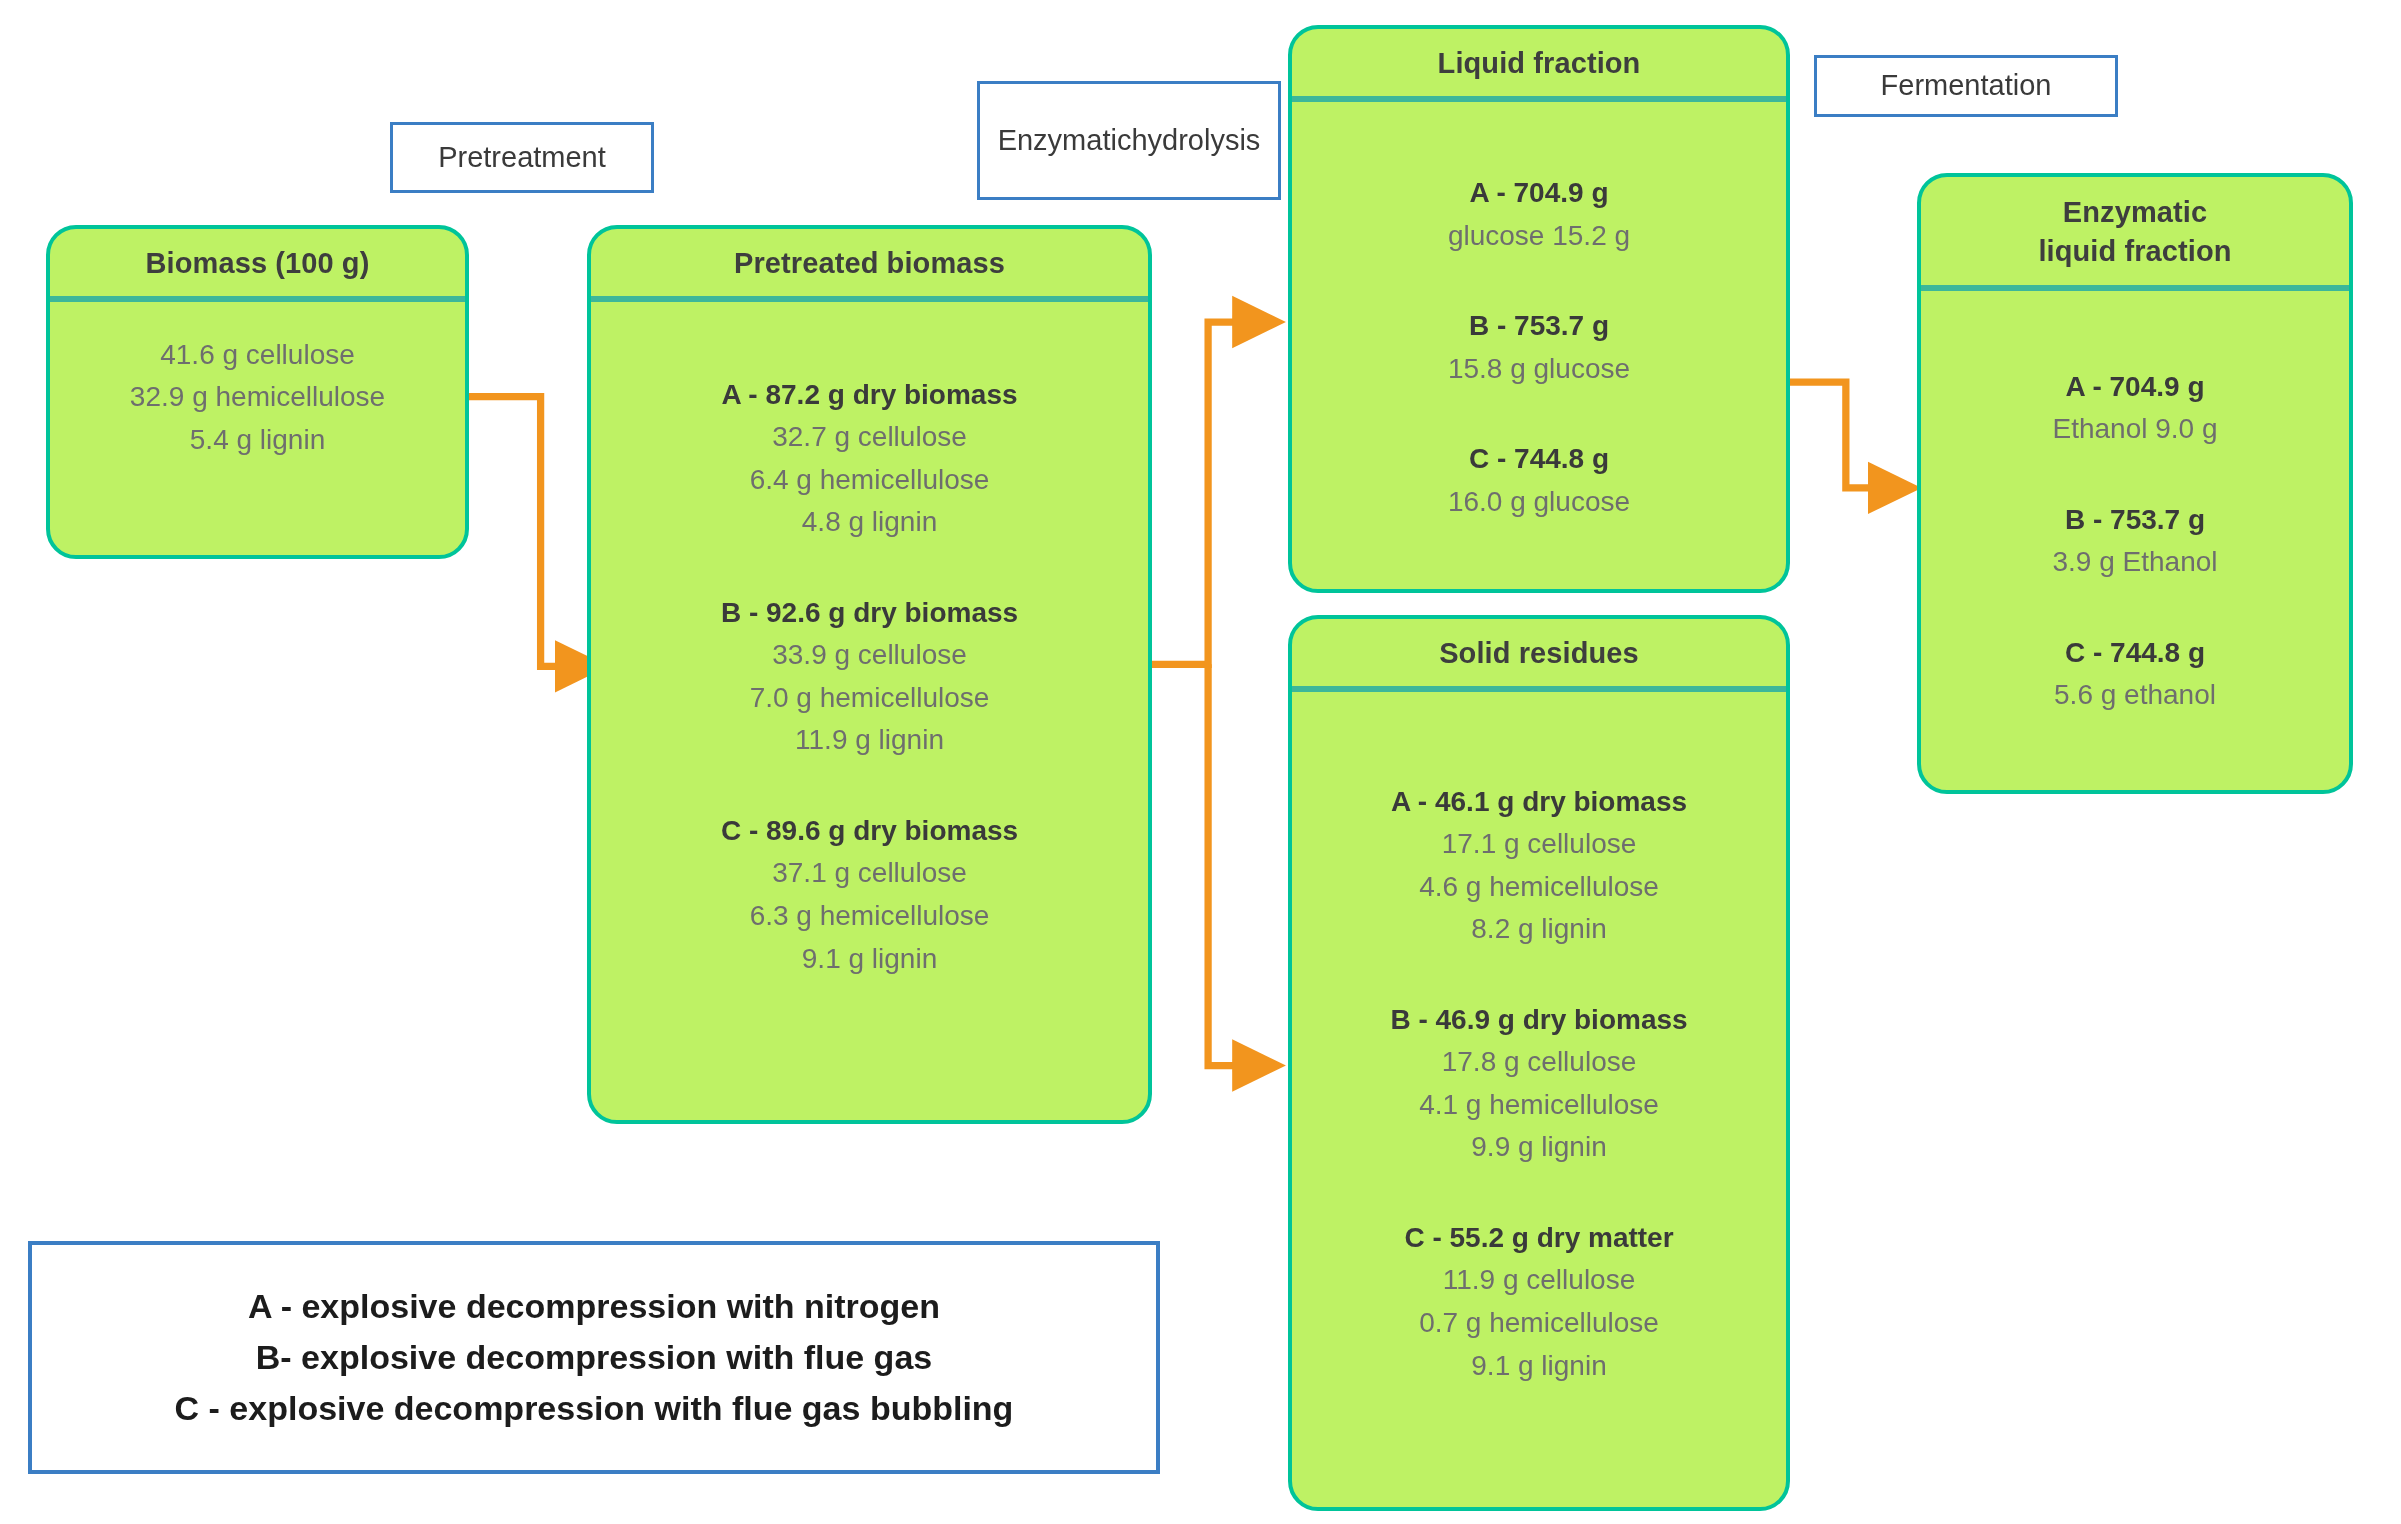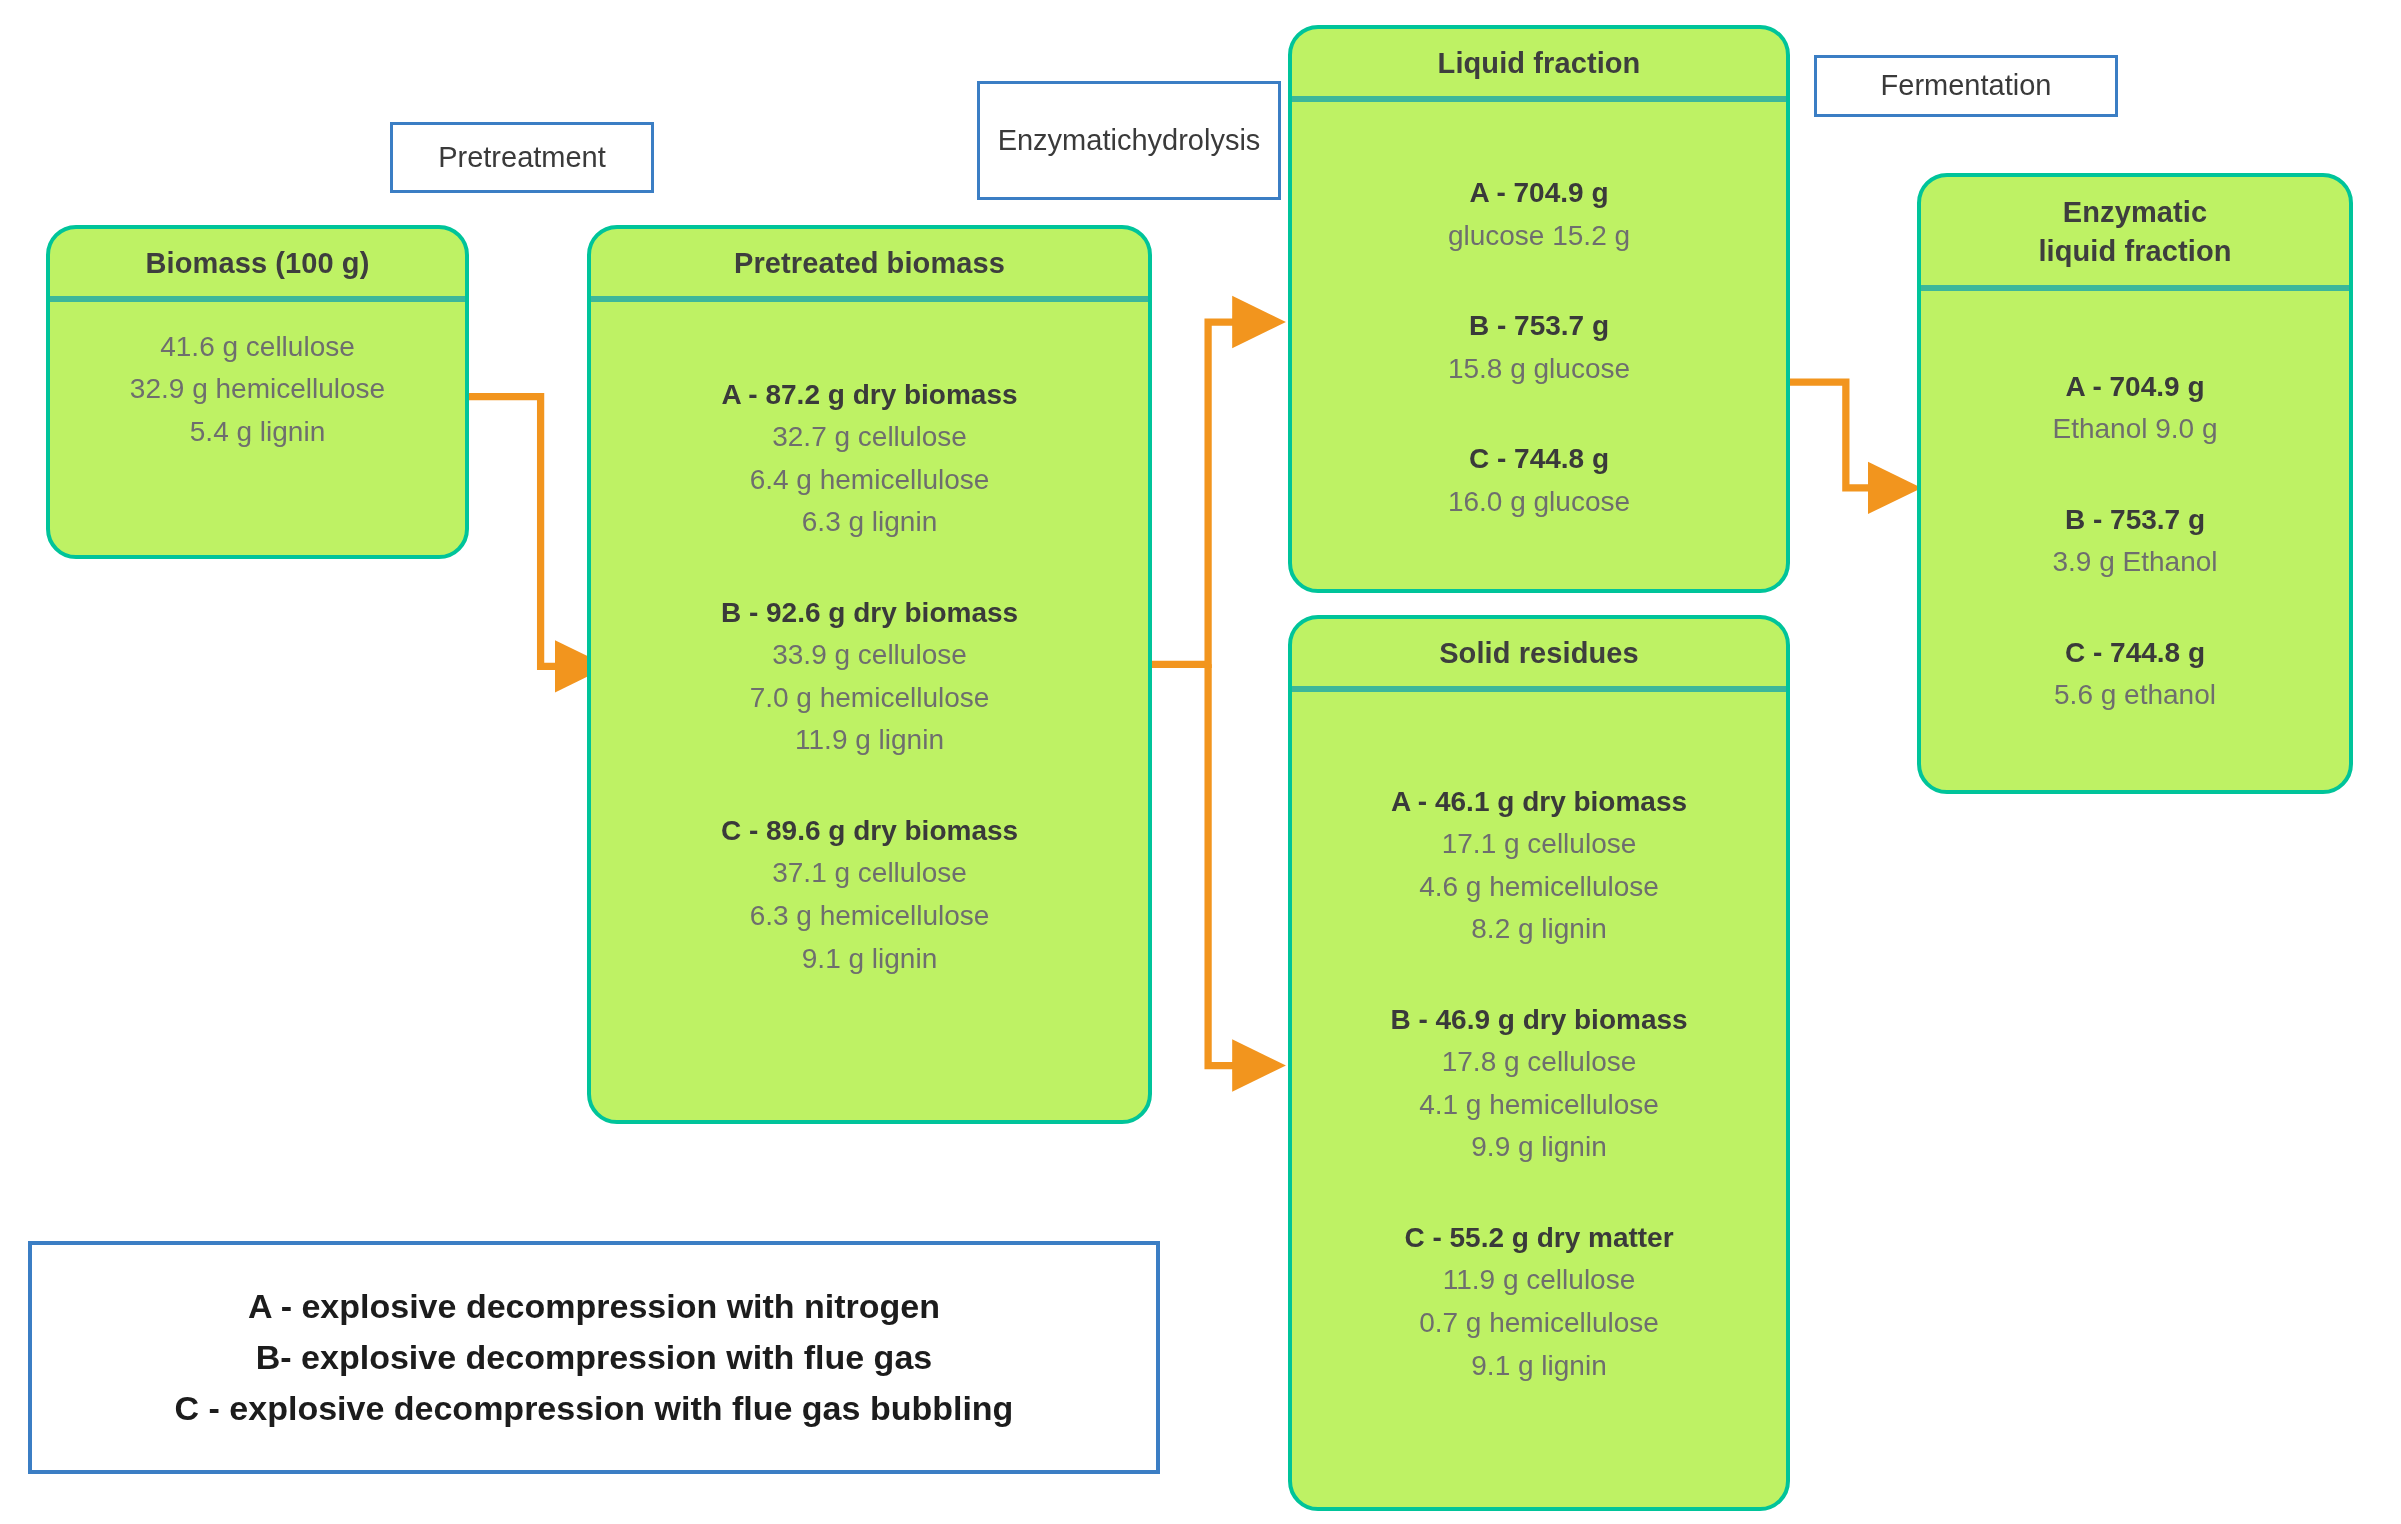--- a/index.html
+++ b/index.html
@@ -115,37 +115,37 @@
     <span>Enzymatic</span>
     <span>hydrolysis</span>
   </div>
 
   <div class="proc" style="left:1814px;top:55px;width:304px;height:62px;">
     <span>Fermentation</span>
   </div>
 
   <div class="node" style="left:46px;top:225px;width:423px;height:334px;">
     <div class="node-head">Biomass (100 g)</div>
-    <div class="node-body" style="padding-top:24px;">
+    <div class="node-body" style="padding-top:32px;">
       <div class="grp">
         <div class="ln">41.6 g cellulose</div>
         <div class="ln">32.9 g hemicellulose</div>
         <div class="ln">5.4 g lignin</div>
       </div>
     </div>
   </div>
 
   <div class="node" style="left:587px;top:225px;width:565px;height:899px;">
     <div class="node-head">Pretreated biomass</div>
     <div class="node-body" style="padding-top:24px;">
       <div class="grp">
         <div class="ln b">A - 87.2 g dry biomass</div>
         <div class="ln">32.7 g cellulose</div>
         <div class="ln">6.4 g hemicellulose</div>
-        <div class="ln">6.3 g lignin</div>
+        <div class="ln">4.8 g lignin</div>
       </div>
       <div class="grp">
         <div class="ln b">B - 92.6 g dry biomass</div>
         <div class="ln">33.9 g cellulose</div>
         <div class="ln">7.0 g hemicellulose</div>
         <div class="ln">11.9 g lignin</div>
       </div>
       <div class="grp">
         <div class="ln b">C - 89.6 g dry biomass</div>
         <div class="ln">37.1 g  cellulose</div>

